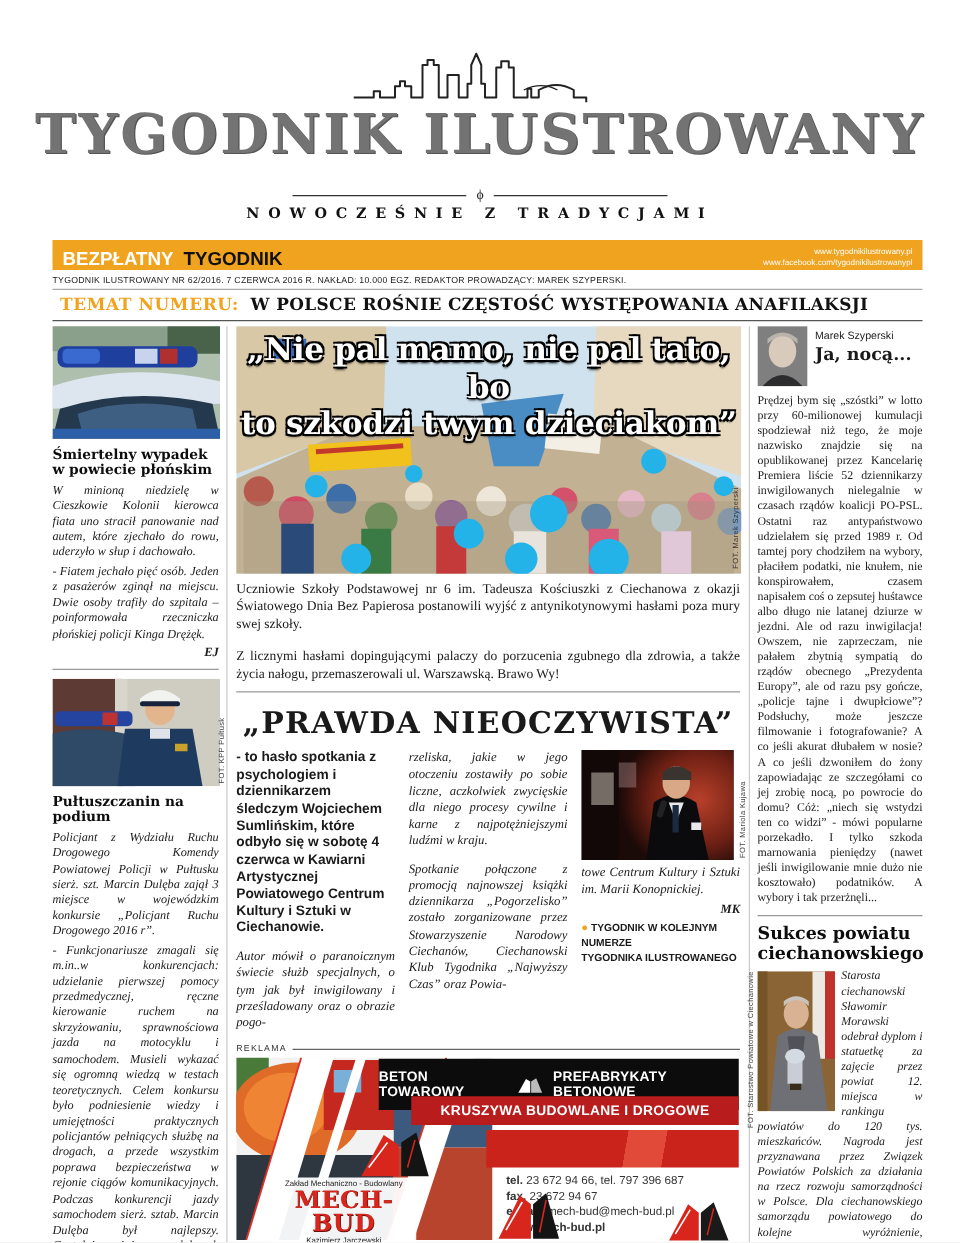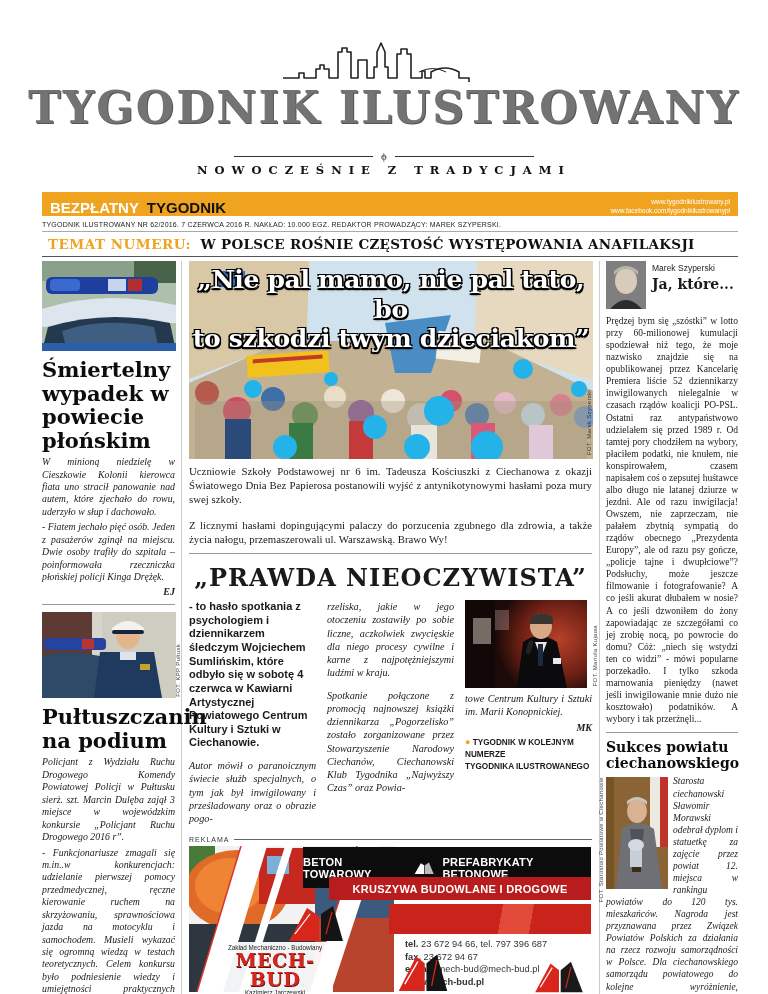--- a/index.html
+++ b/index.html
@@ -50,21 +50,21 @@
   .topic-row .lbl { color:#F0A31F; font-family:"DejaVu Serif", serif; letter-spacing:0.5px; }
   .topic-row .txt { color:#111; font-family:"DejaVu Serif", serif; margin-left:6px; letter-spacing:0.3px; }
   .rule2 { position:absolute; top:256px; left:42px; right:30px; border-top:1.5px solid #555; }
 
   
   .columns { position:absolute; top:261px; left:42px; width:696px; height:733px; display:flex; }
   .col-left  { width:140px; padding-right:6px; border-right:1px solid #ccc; }
   .col-center{ width:418px; padding:0 7px; border-right:1px solid #ccc; }
   .col-right { width:138px; padding-left:6px; }
 
-  h3.art { font-family:"DejaVu Serif", serif; font-size:21px; line-height:1.12;
+  h3.art { font-family:"DejaVu Serif", serif; font-size:11px; line-height:1.12;
     font-weight:700; margin:7px 0 4px; color:#0d0d0d; }
   .body-p { font-size:9.8px; line-height:1.27; text-align:justify; margin-bottom:3px;font-style:italic; }
   .sig { text-align:right; font-weight:700; font-style:italic; font-size:10px; margin:1px 0 2px; }
   .divider { border-top:1px solid #999; margin:7px 0; }
 
   .photo-box { position:relative; width:100%; overflow:visible; }
   .photo-box svg { display:block; }
   .vcred {
     position:absolute; font-family:"Liberation Sans", sans-serif; font-size:6px;
     color:#444; writing-mode:vertical-rl; transform:rotate(180deg);
@@ -395,21 +395,21 @@
           <svg width="40" height="48" viewBox="0 0 40 48">
             <rect width="40" height="48" fill="#8a8a8a"></rect>
             <rect width="40" height="48" fill="#6e6e6e" opacity="0.4"></rect>
             <ellipse cx="20" cy="20" rx="11" ry="13" fill="#d8cbbc"></ellipse>
             <path d="M8 14 Q20 2 32 14 L32 10 Q20 0 8 10 Z" fill="#b8b4ac"></path>
             <path d="M4 48 Q20 30 36 48 Z" fill="#2c2c2e"></path>
           </svg>
         </div>
         <div class="author-meta">
           <div class="author-name">Marek Szyperski</div>
-          <div class="col-title">Ja, które...</div>
+          <div class="col-title">Ja, nocą...</div>
         </div>
       </div>
       <p class="felieton">Prędzej bym się „szóstki” w lotto przy 60-milionowej kumulacji spodziewał niż tego, że moje nazwisko znajdzie się na opublikowanej przez Kancelarię Premiera liście 52 dziennikarzy inwigilowanych nielegalnie w czasach rządów koalicji PO-PSL. Ostatni raz antypaństwowo udzielałem się przed 1989 r. Od tamtej pory chodziłem na wybory, płaciłem podatki, nie knułem, nie konspirowałem, czasem napisałem coś o zepsutej huśtawce albo długo nie latanej dziurze w jezdni. Ale od razu inwigilacja! Owszem, nie zaprzeczam, nie pałałem zbytnią sympatią do rządów obecnego „Prezydenta Europy”, ale od razu psy gończe, „policje tajne i dwupłciowe”? Podsłuchy, może jeszcze filmowanie i fotografowanie? A co jeśli akurat dłubałem w nosie? A co jeśli dzwoniłem do żony zapowiadając ze szczegółami co jej zrobię nocą, po powrocie do domu? Cóż: „niech się wstydzi ten co widzi” - mówi popularne porzekadło. I tylko szkoda marnowania pieniędzy (nawet jeśli inwigilowanie mnie dużo nie kosztowało) podatników. A wybory i tak przerżnęli...</p>
       <div class="divider"></div>
       <h3 class="art" style="font-size:14px">Sukces powiatu ciechanowskiego</h3>
       <div class="clearfix">
         <div class="sukces-photo">
           <svg width="62" height="112" viewBox="0 0 62 112">
             <rect width="62" height="112" fill="#8a6434"></rect>
             <rect x="0" width="8" height="112" fill="#755426"></rect>

